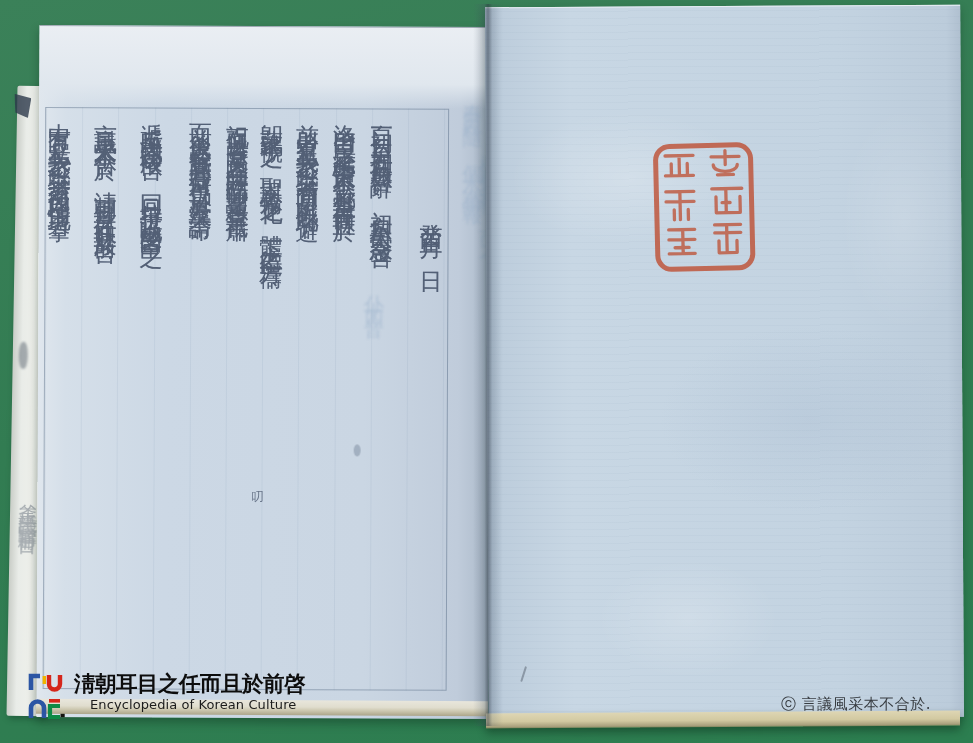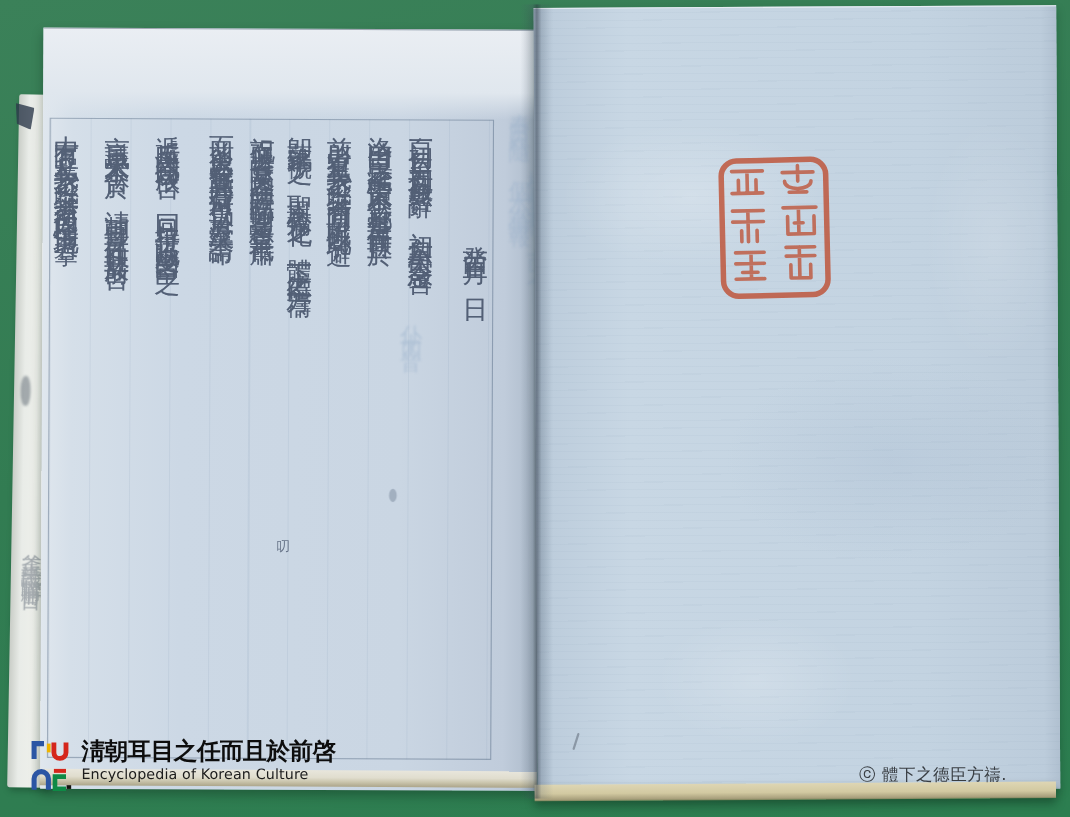--- a/index.html
+++ b/index.html
@@ -113,21 +113,21 @@
   
   .watermark{left:24px;top:672px;display:flex;gap:8px;align-items:flex-start;position:absolute;}
   .watermark svg{position:static;}
   .wm-text{position:static;}
   .wm-kr{
     position:static;font-family:"DejaVu Sans", sans-serif;font-weight:700;
     font-size:21.5px;letter-spacing:-.5px;color:#0D0D0D;line-height:1.1;
   }
   .wm-en{
     position:static;font-family:"DejaVu Sans", sans-serif;font-size:13px;
-    color:#1C1C1C;margin-top:1px;letter-spacing:.1px;
+    color:#1C1C1C;margin-top:1px;letter-spacing:.1px;margin-left:16px;
   }
   .credit{
     left:781px;top:695px;font-family:"DejaVu Sans", sans-serif;
     font-size:15px;color:#383D42;letter-spacing:.5px;
   }
 </style>
 </head>
 <body>
 
 <div class="stage">
@@ -188,14 +188,14 @@
       <rect x="25" y="27" width="11" height="3.6" fill="#D5261B"></rect>
       <path d="M36 34 H26 V45 H36" stroke="#0E8A46" stroke-width="4.2" fill="none"></path>
       <rect x="36.5" y="41.8" width="4.2" height="3.4" fill="#15140F"></rect>
     </svg>
     <div class="wm-text">
       <div class="wm-kr">淸朝耳目之任而且於前啓</div>
       <div class="wm-en">Encyclopedia of Korean Culture</div>
     </div>
   </div>
 
-  <div class="credit">ⓒ 體下之德臣方禱.</div>
+  <div class="credit">ⓒ 言議風采本不合於.</div>
 </div>
 
 </body></html>

